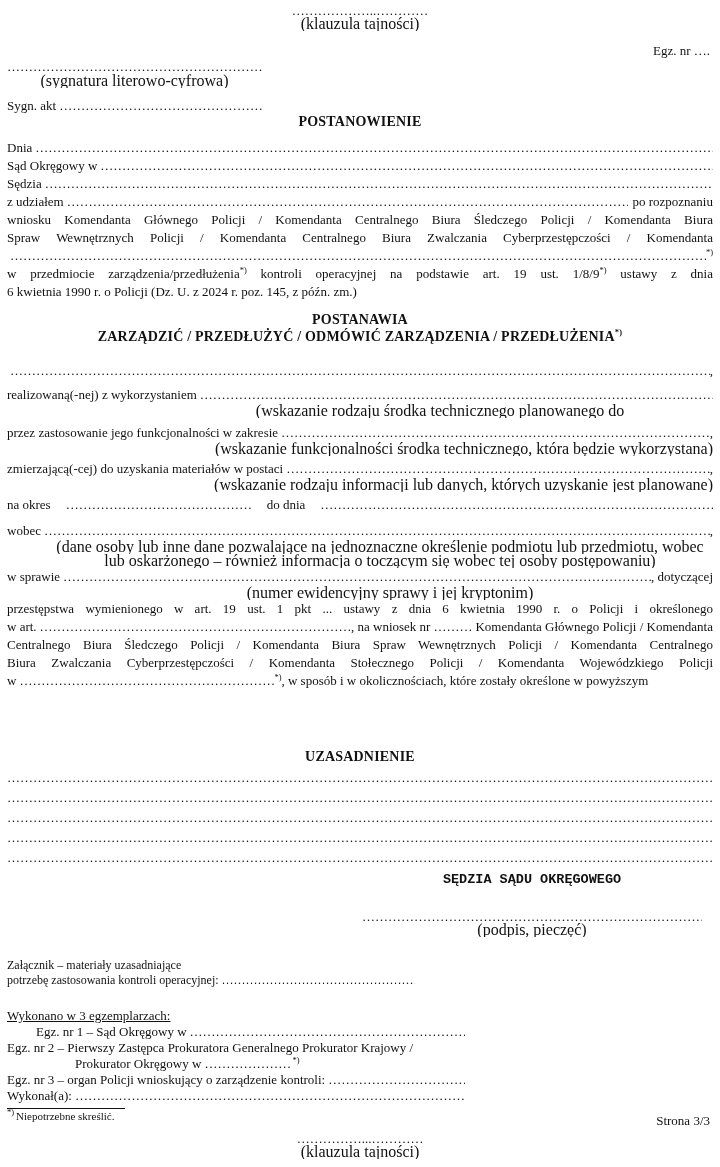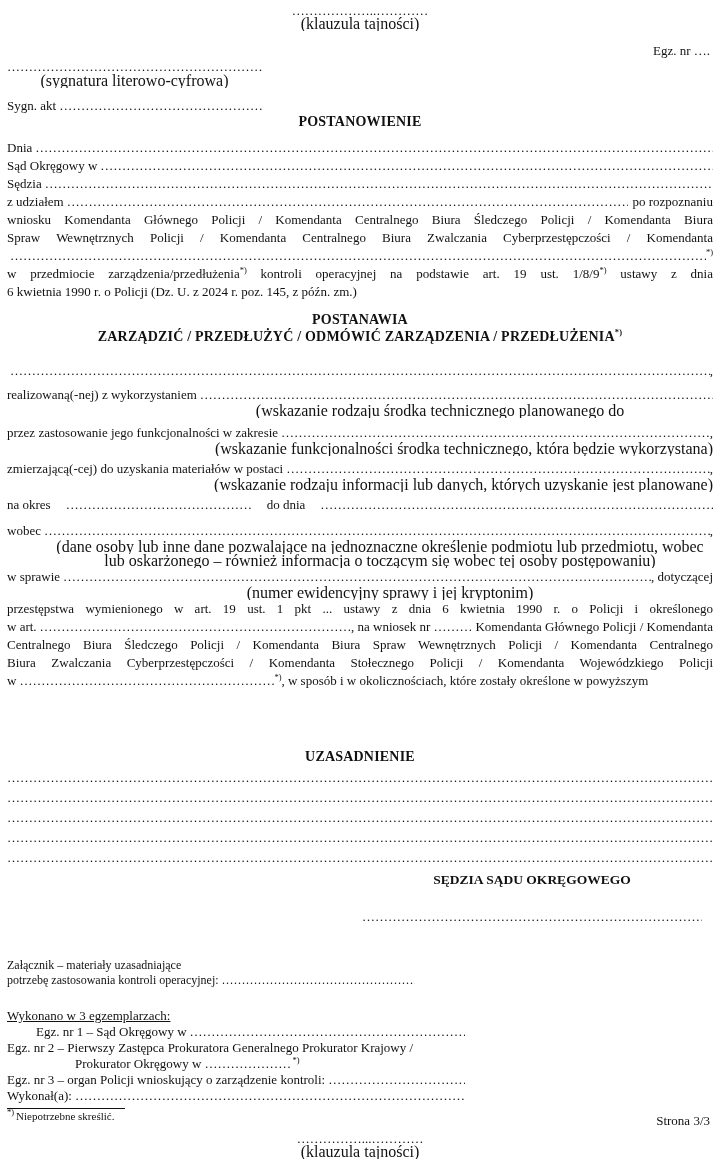--- a/index.html
+++ b/index.html
@@ -166,22 +166,23 @@
   <div class="abs ctr heading" style="top:749px;">UZASADNIENIE</div>
   <div class="abs" style="top:768px;">
     <div class="dotrow">………………………………………………………………………………………………………………………………………………………………………………………………………………………………………………………………………………………………………………………………</div>
     <div class="dotrow">………………………………………………………………………………………………………………………………………………………………………………………………………………………………………………………………………………………………………………………………</div>
     <div class="dotrow">………………………………………………………………………………………………………………………………………………………………………………………………………………………………………………………………………………………………………………………………</div>
     <div class="dotrow">………………………………………………………………………………………………………………………………………………………………………………………………………………………………………………………………………………………………………………………………</div>
     <div class="dotrow">………………………………………………………………………………………………………………………………………………………………………………………………………………………………………………………………………………………………………………………………</div>
   </div>
 
   <div style="position:absolute;top:872px;left:362px;width:340px;text-align:center;">
-    <div class="b" style="font-size:13.5px;line-height:16px;">SĘDZIA SĄDU OKRĘGOWEGO</div>
+    <div class="b" style="font-size:13.5px;line-height:16px;font-family:Liberation Mono, monospace;">SĘDZIA SĄDU OKRĘGOWEGO</div>
     <div class="pline" style="margin-top:22px;height:13px;line-height:13px;">………………………………………………………………………………………………………………………………………………………………………………………………………………………………………………………………………………………………………………………………</div>
+    <div class="cap capc">(podpis, pieczęć)</div>
   </div>
 
   <div style="position:absolute;top:958px;left:7px;width:408px;" class="smalltxt">
     <div>Załącznik – materiały uzasadniające</div>
     <div class="line" style="height:15px;line-height:15px;">
       <span class="seg">potrzebę zastosowania kontroli operacyjnej:</span>
       <span class="fill">………………………………………………………………………………………………………………………………………………………………………………………………………………………………………………………………………………………………………………………………</span>
     </div>
   </div>
 

